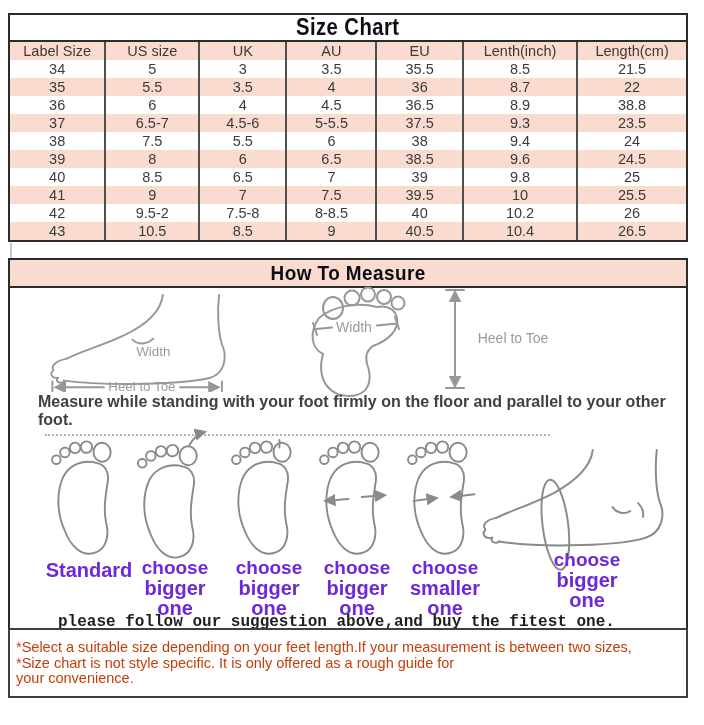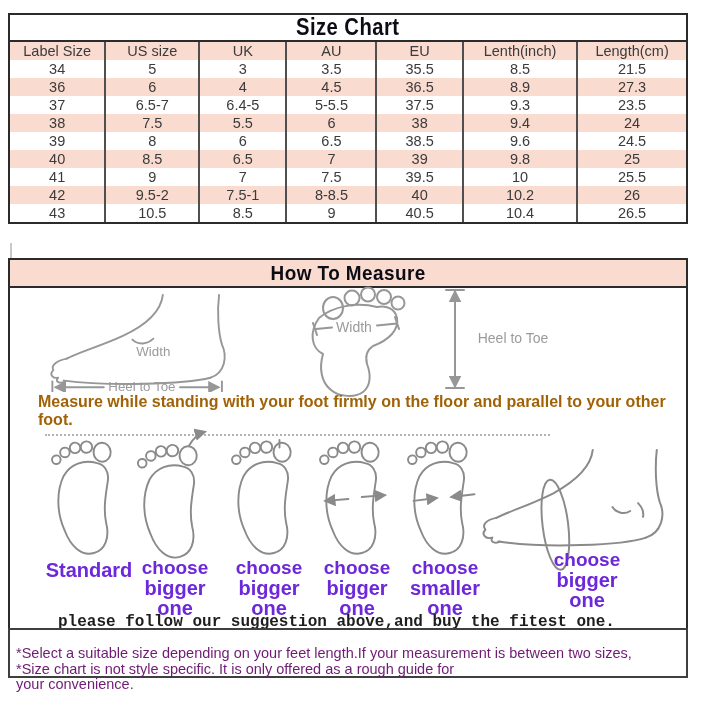--- a/index.html
+++ b/index.html
@@ -37,40 +37,40 @@
   }
   .measure-title {
     height:26px; line-height:26px; text-align:center; background:var(--pink);
     border-bottom:2px solid #2b2b2b; color:#0c0c14; font-size:21px; font-weight:bold;
   }
   .measure-title span { display:inline-block; transform:scaleX(0.9); letter-spacing:0.5px; }
 
   .svg-abs { position:absolute; }
   .instruction {
     position:absolute; left:28px; top:133px; margin:0;
-    font-size:16px; font-weight:bold; color:#a16207;
+    font-size:16px; font-weight:bold; color:#404040;
   }
   .dotted-line {
     position:absolute; left:35px; top:174px; width:505px; height:0;
     border-top:2px dotted #b2b2b2;
   }
   .fig-label { position:absolute; width:100px; text-align:center; color:#6d28d9; }
   .fig-label .l1 { font-size:19px; font-weight:bold; line-height:20px; }
   .fig-label .l2 { font-size:20px; font-weight:bold; line-height:20px; }
   .fig-label.standard .l1 { font-size:20px; font-weight:600; }
   .follow-note {
     position:absolute; left:36px; top:341px; margin:12px;
     font-size:16px; font-weight:bold; color:#1e1e1e;font-family:Liberation Mono, monospace;
   }
 
   
   .footnote-box {
-    position:absolute; left:8px; top:628px; width:680px; height:50px;
+    position:absolute; left:8px; top:628px; width:680px; height:70px;
     border:2px solid #3f3f3f; box-sizing:border-box; background:#fff;
-    padding:16px 6px; color:#701a75; font-size:14.5px; line-height:15.5px;
+    padding:10px 6px; color:#c2410c; font-size:14.5px; line-height:15.5px;
   }
 
   svg { display:block; }
   .stroke-g { stroke:#979797; stroke-width:2; fill:none; stroke-linecap:round; stroke-linejoin:round; }
   .stroke-f { stroke:#8a8a8a; stroke-width:2; fill:none; stroke-linecap:round; stroke-linejoin:round; }
   .svg-label { fill:#9b9b9b; font-family:"Liberation Sans",sans-serif; font-size:14px; }
 </style>
 </head>
 <body>
 
@@ -126,32 +126,41 @@
           <tr>
             <td>34</td>
             <td>5</td>
             <td>3</td>
             <td>3.5</td>
             <td>35.5</td>
             <td>8.5</td>
             <td>21.5</td>
           </tr>
           <tr>
+            <td>35</td>
+            <td>5.5</td>
+            <td>3.5</td>
+            <td>4</td>
+            <td>36</td>
+            <td>8.7</td>
+            <td>22</td>
+          </tr>
+          <tr>
             <td>36</td>
             <td>6</td>
             <td>4</td>
             <td>4.5</td>
             <td>36.5</td>
             <td>8.9</td>
-            <td>27.3</td>
+            <td>38.8</td>
           </tr>
           <tr>
             <td>37</td>
             <td>6.5-7</td>
-            <td>6.4-5</td>
+            <td>4.5-6</td>
             <td>5-5.5</td>
             <td>37.5</td>
             <td>9.3</td>
             <td>23.5</td>
           </tr>
           <tr>
             <td>38</td>
             <td>7.5</td>
             <td>5.5</td>
             <td>6</td>
@@ -182,21 +191,21 @@
             <td>9</td>
             <td>7</td>
             <td>7.5</td>
             <td>39.5</td>
             <td>10</td>
             <td>25.5</td>
           </tr>
           <tr>
             <td>42</td>
             <td>9.5-2</td>
-            <td>7.5-1</td>
+            <td>7.5-8</td>
             <td>8-8.5</td>
             <td>40</td>
             <td>10.2</td>
             <td>26</td>
           </tr>
           <tr>
             <td>43</td>
             <td>10.5</td>
             <td>8.5</td>
             <td>9</td>

